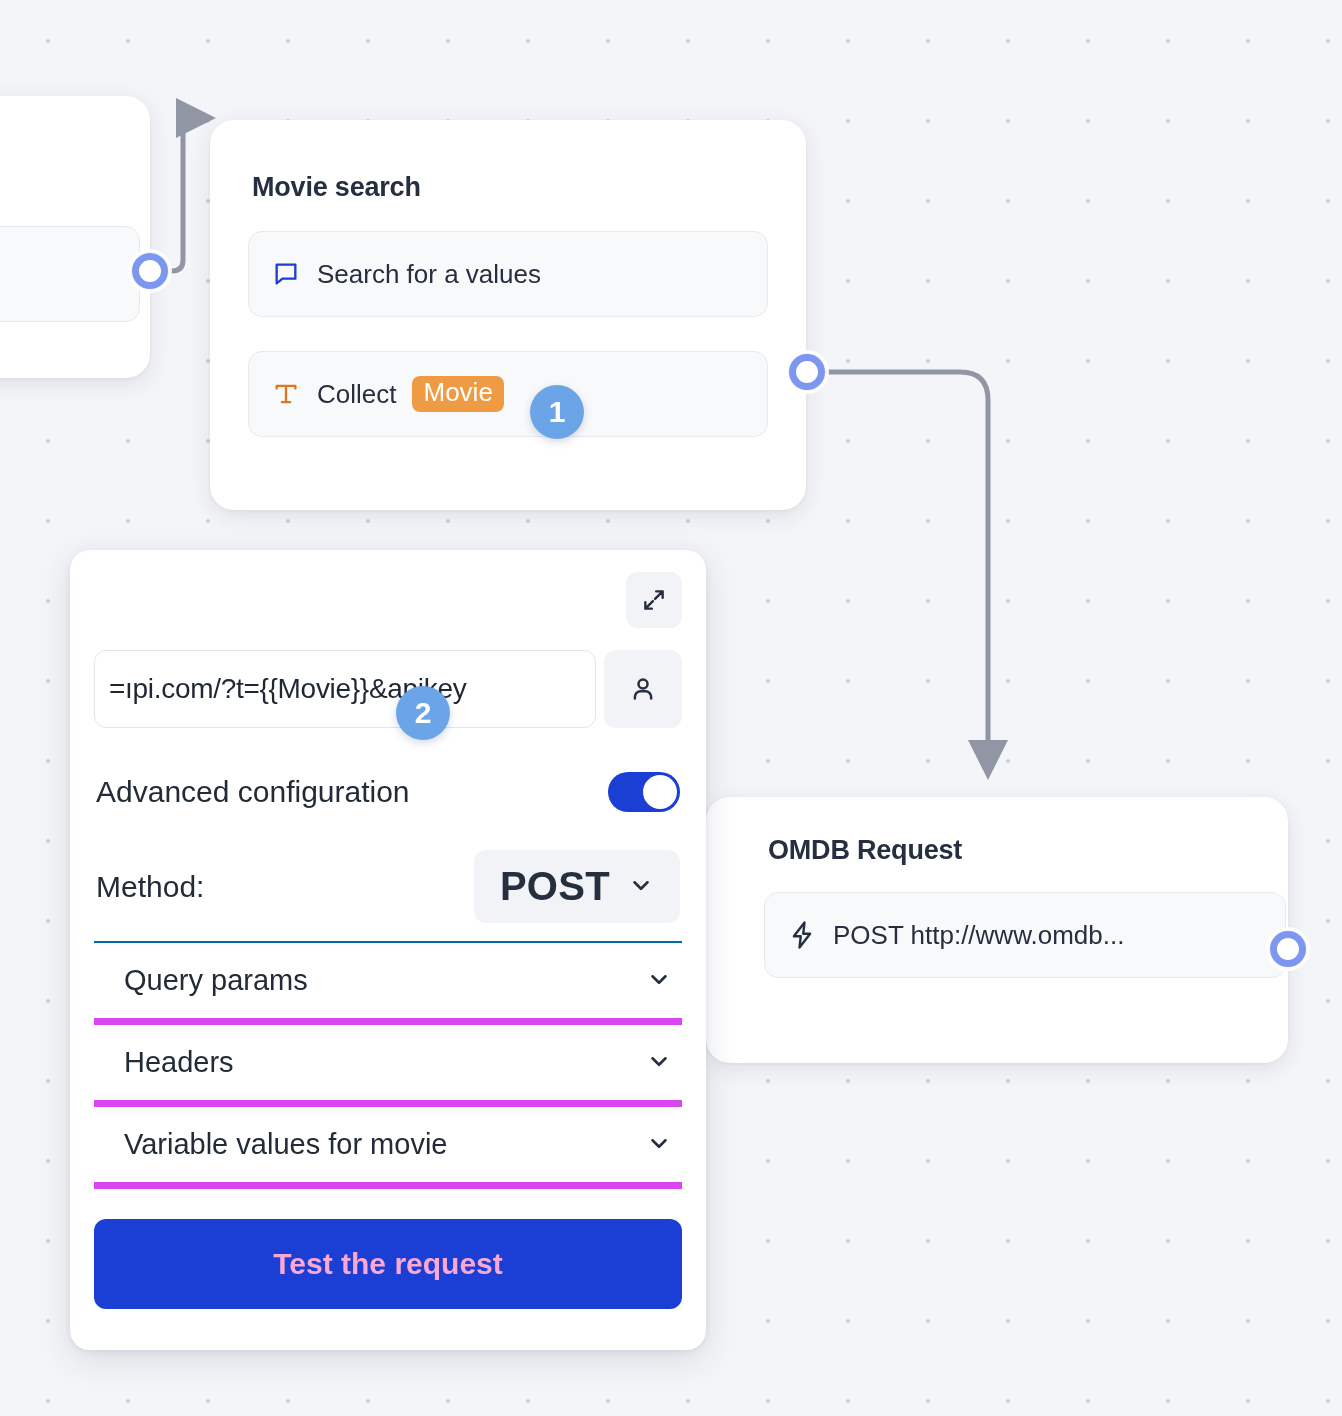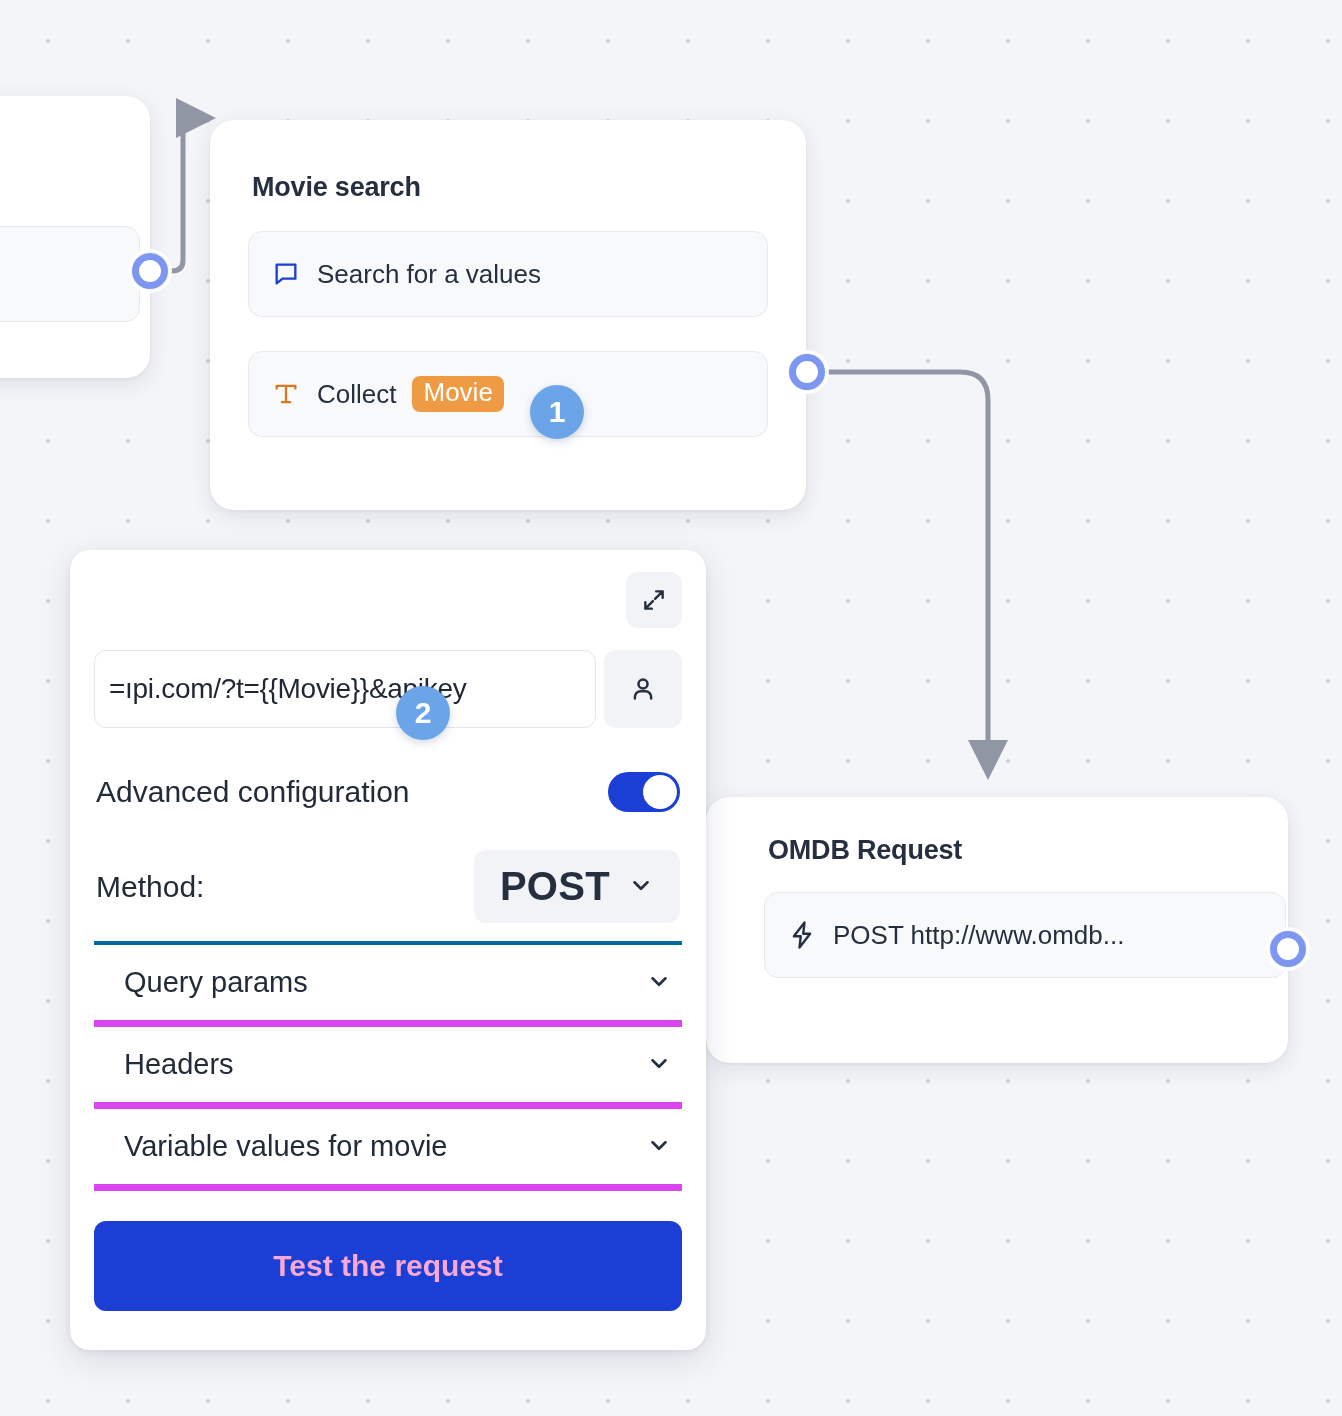--- a/index.html
+++ b/index.html
@@ -266,21 +266,21 @@
     border-radius: 50%;
     background: #ffffff;
   }
 
   .method-row {
     display: flex;
     align-items: center;
     justify-content: space-between;
     margin-top: 38px;
     padding: 0 2px;
-    border-bottom: 4px solid #0369a1;
+    border-bottom: 2px solid #0369a1;
     padding-bottom: 18px;
   }
   .method-label { font-size: 30px; color: #222b38; }
   .method-select {
     display: flex;
     align-items: center;
     gap: 18px;
     background: #f2f3f6;
     border-radius: 12px;
     padding: 14px 26px;

